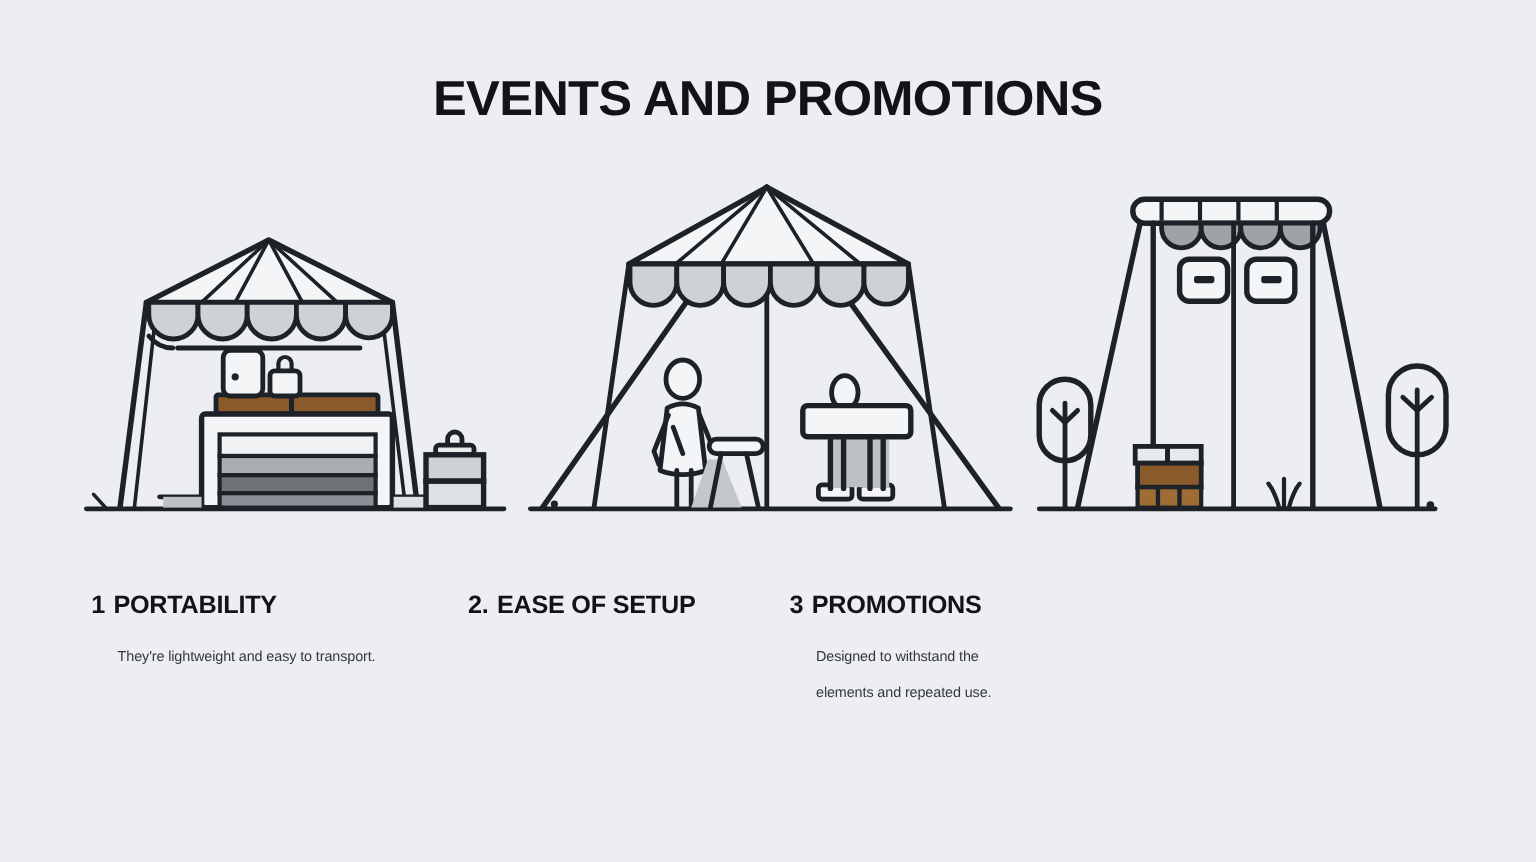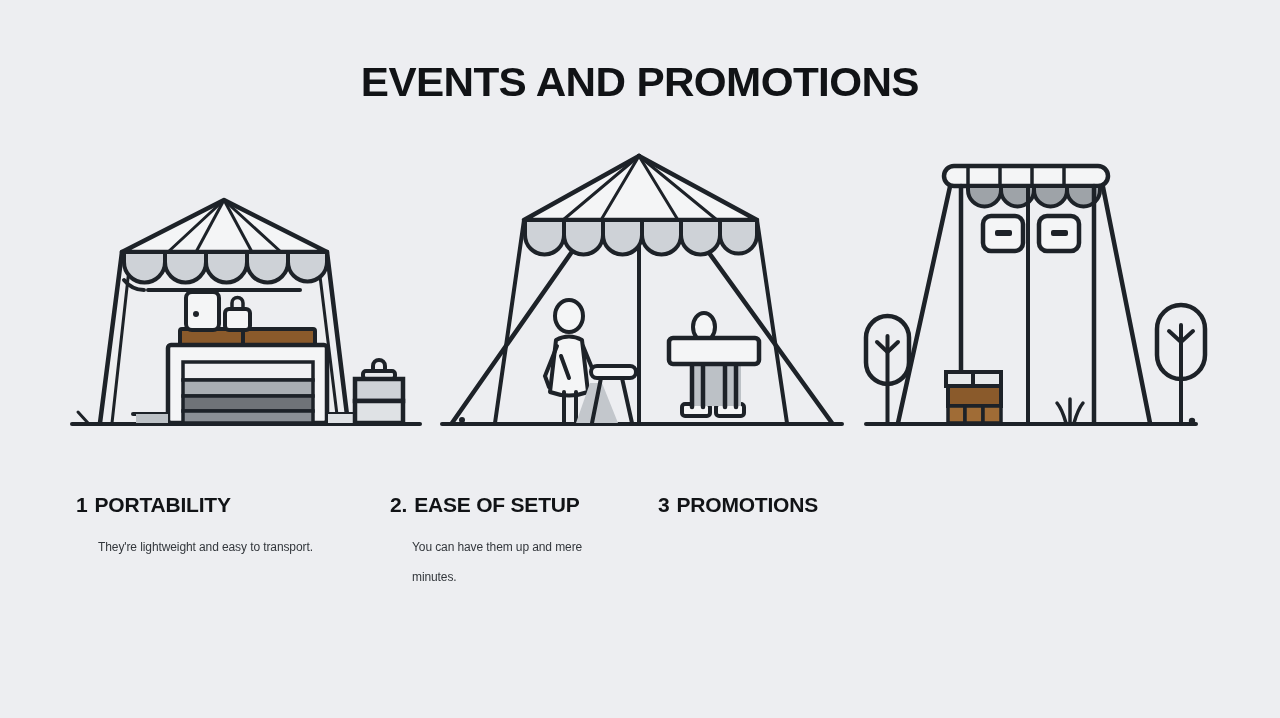--- a/index.html
+++ b/index.html
@@ -317,24 +317,24 @@
       <div class="feature-head">
         <span class="feature-num">1</span><span class="feature-label">PORTABILITY</span>
       </div>
       <div class="feature-body">They're lightweight and easy to transport.</div>
     </div>
 
     <div class="feature" id="feature-1">
       <div class="feature-head">
         <span class="feature-num">2.</span><span class="feature-label">EASE OF SETUP</span>
       </div>
-      <div class="feature-body">You can have them up and mere minutes.</div>
     </div>
 
     <div class="feature" id="feature-2">
       <div class="feature-head">
         <span class="feature-num">3</span><span class="feature-label">PROMOTIONS</span>
       </div>
+      <div class="feature-body">Designed to withstand the elements and repeated use.</div>
     </div>
 
 
   </div>
 </div>
 
 </body></html>

